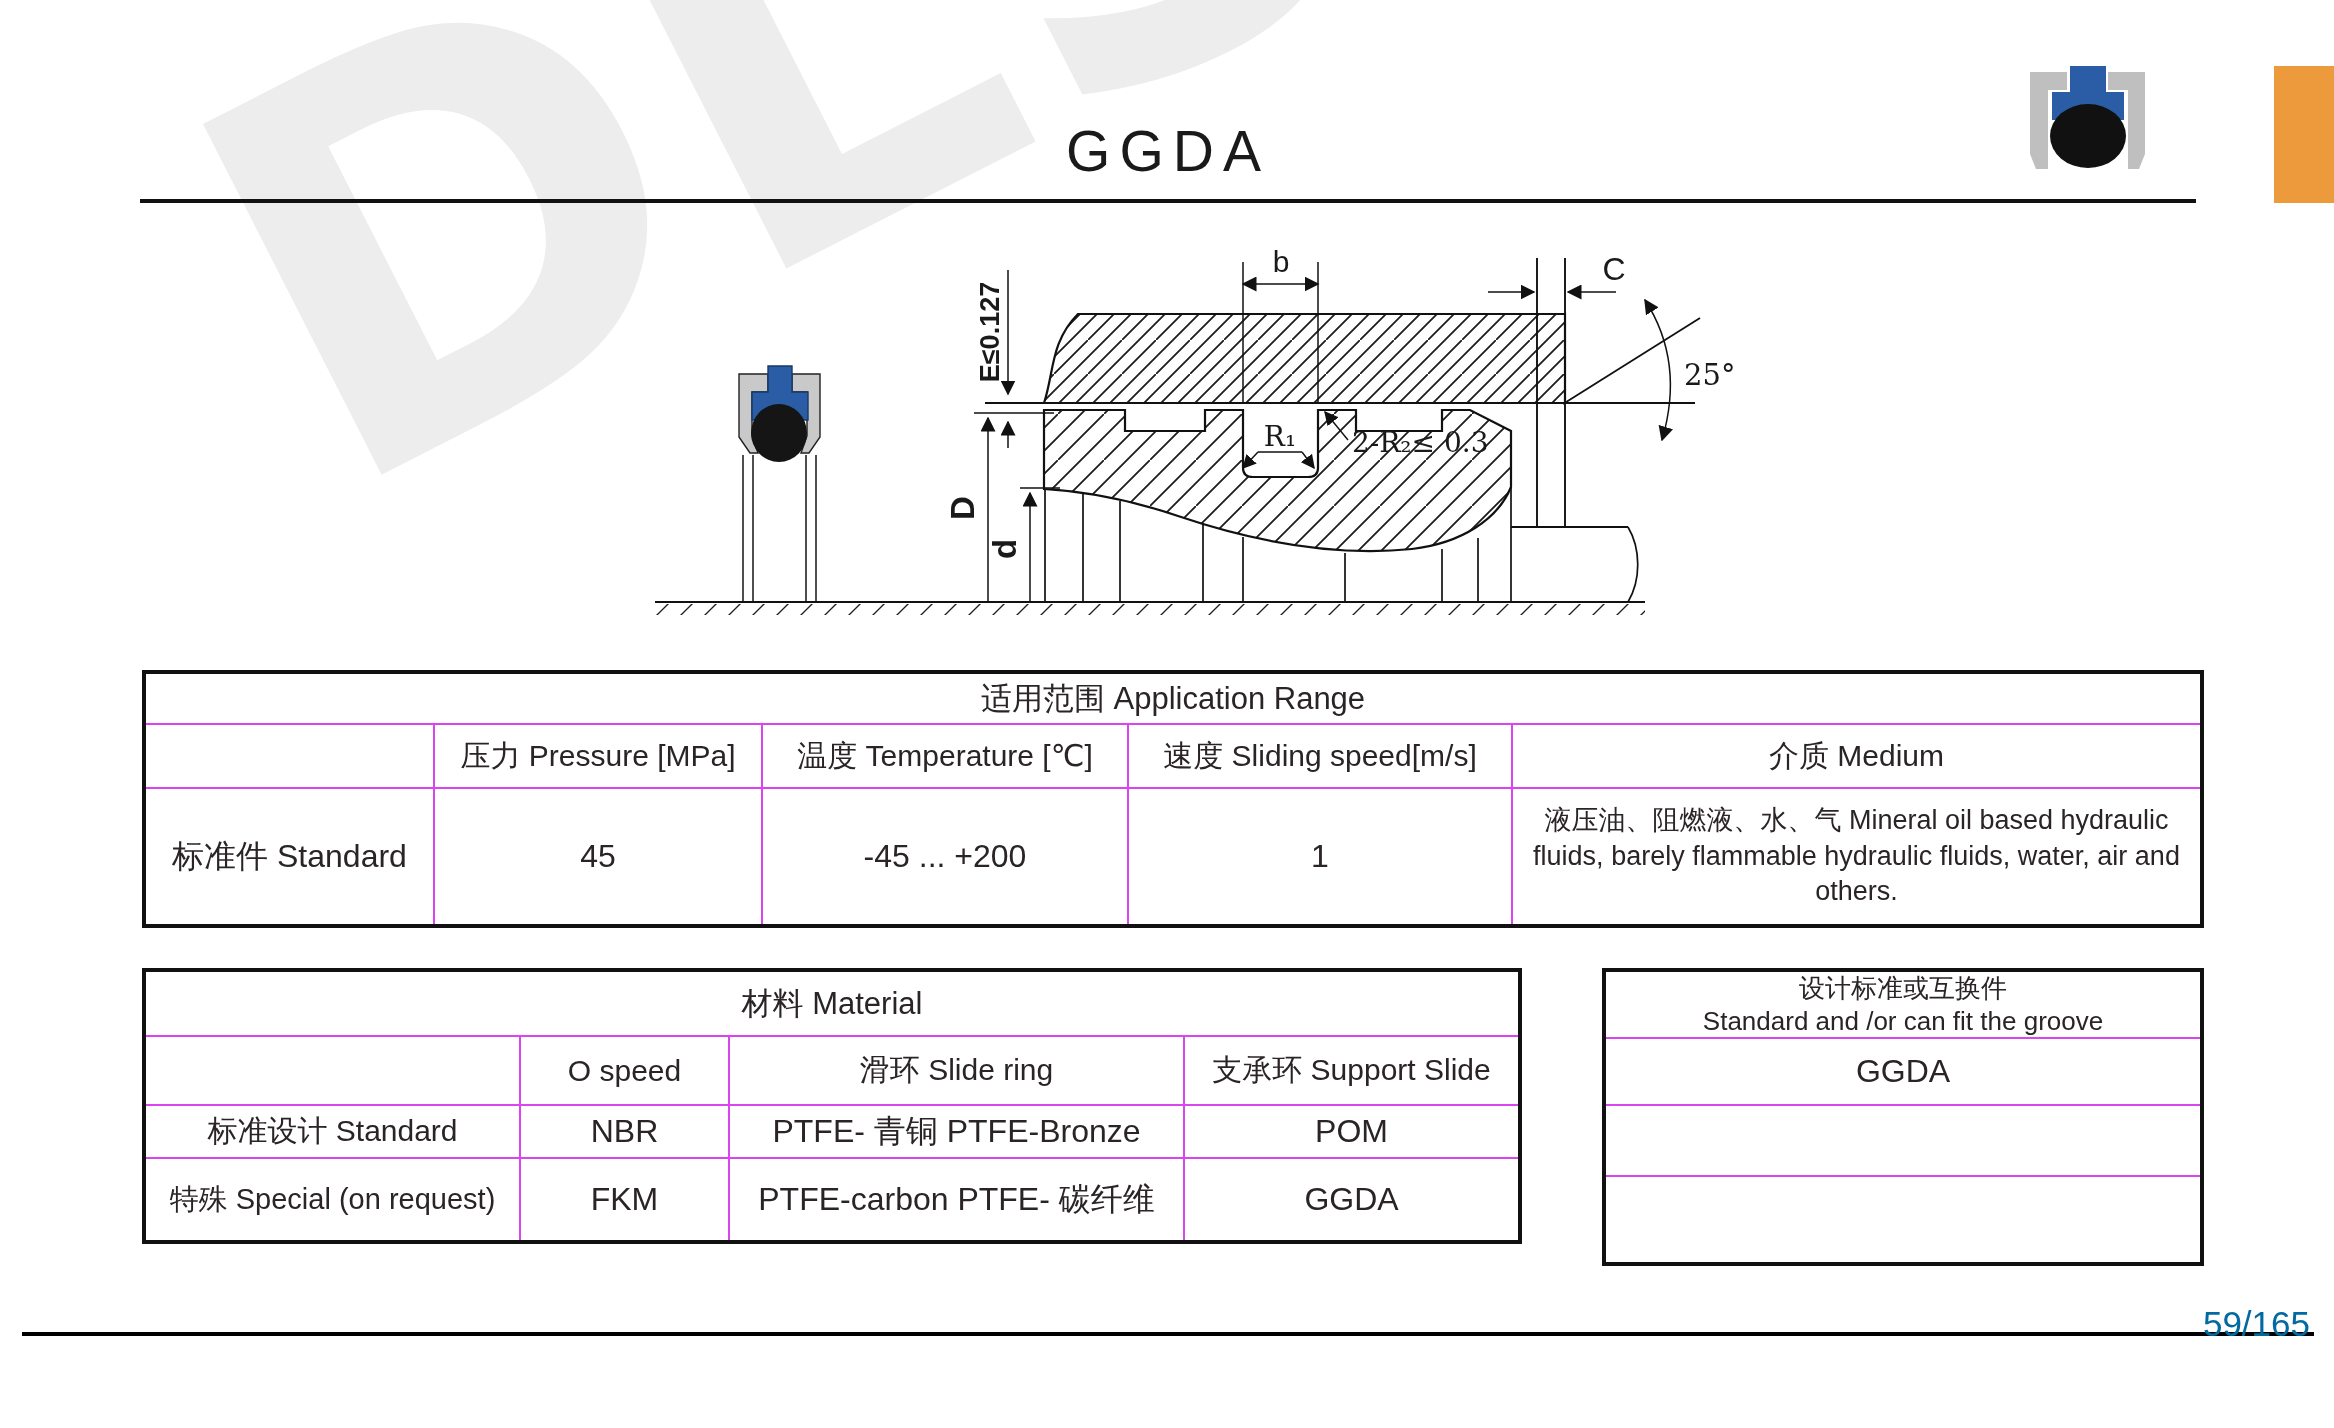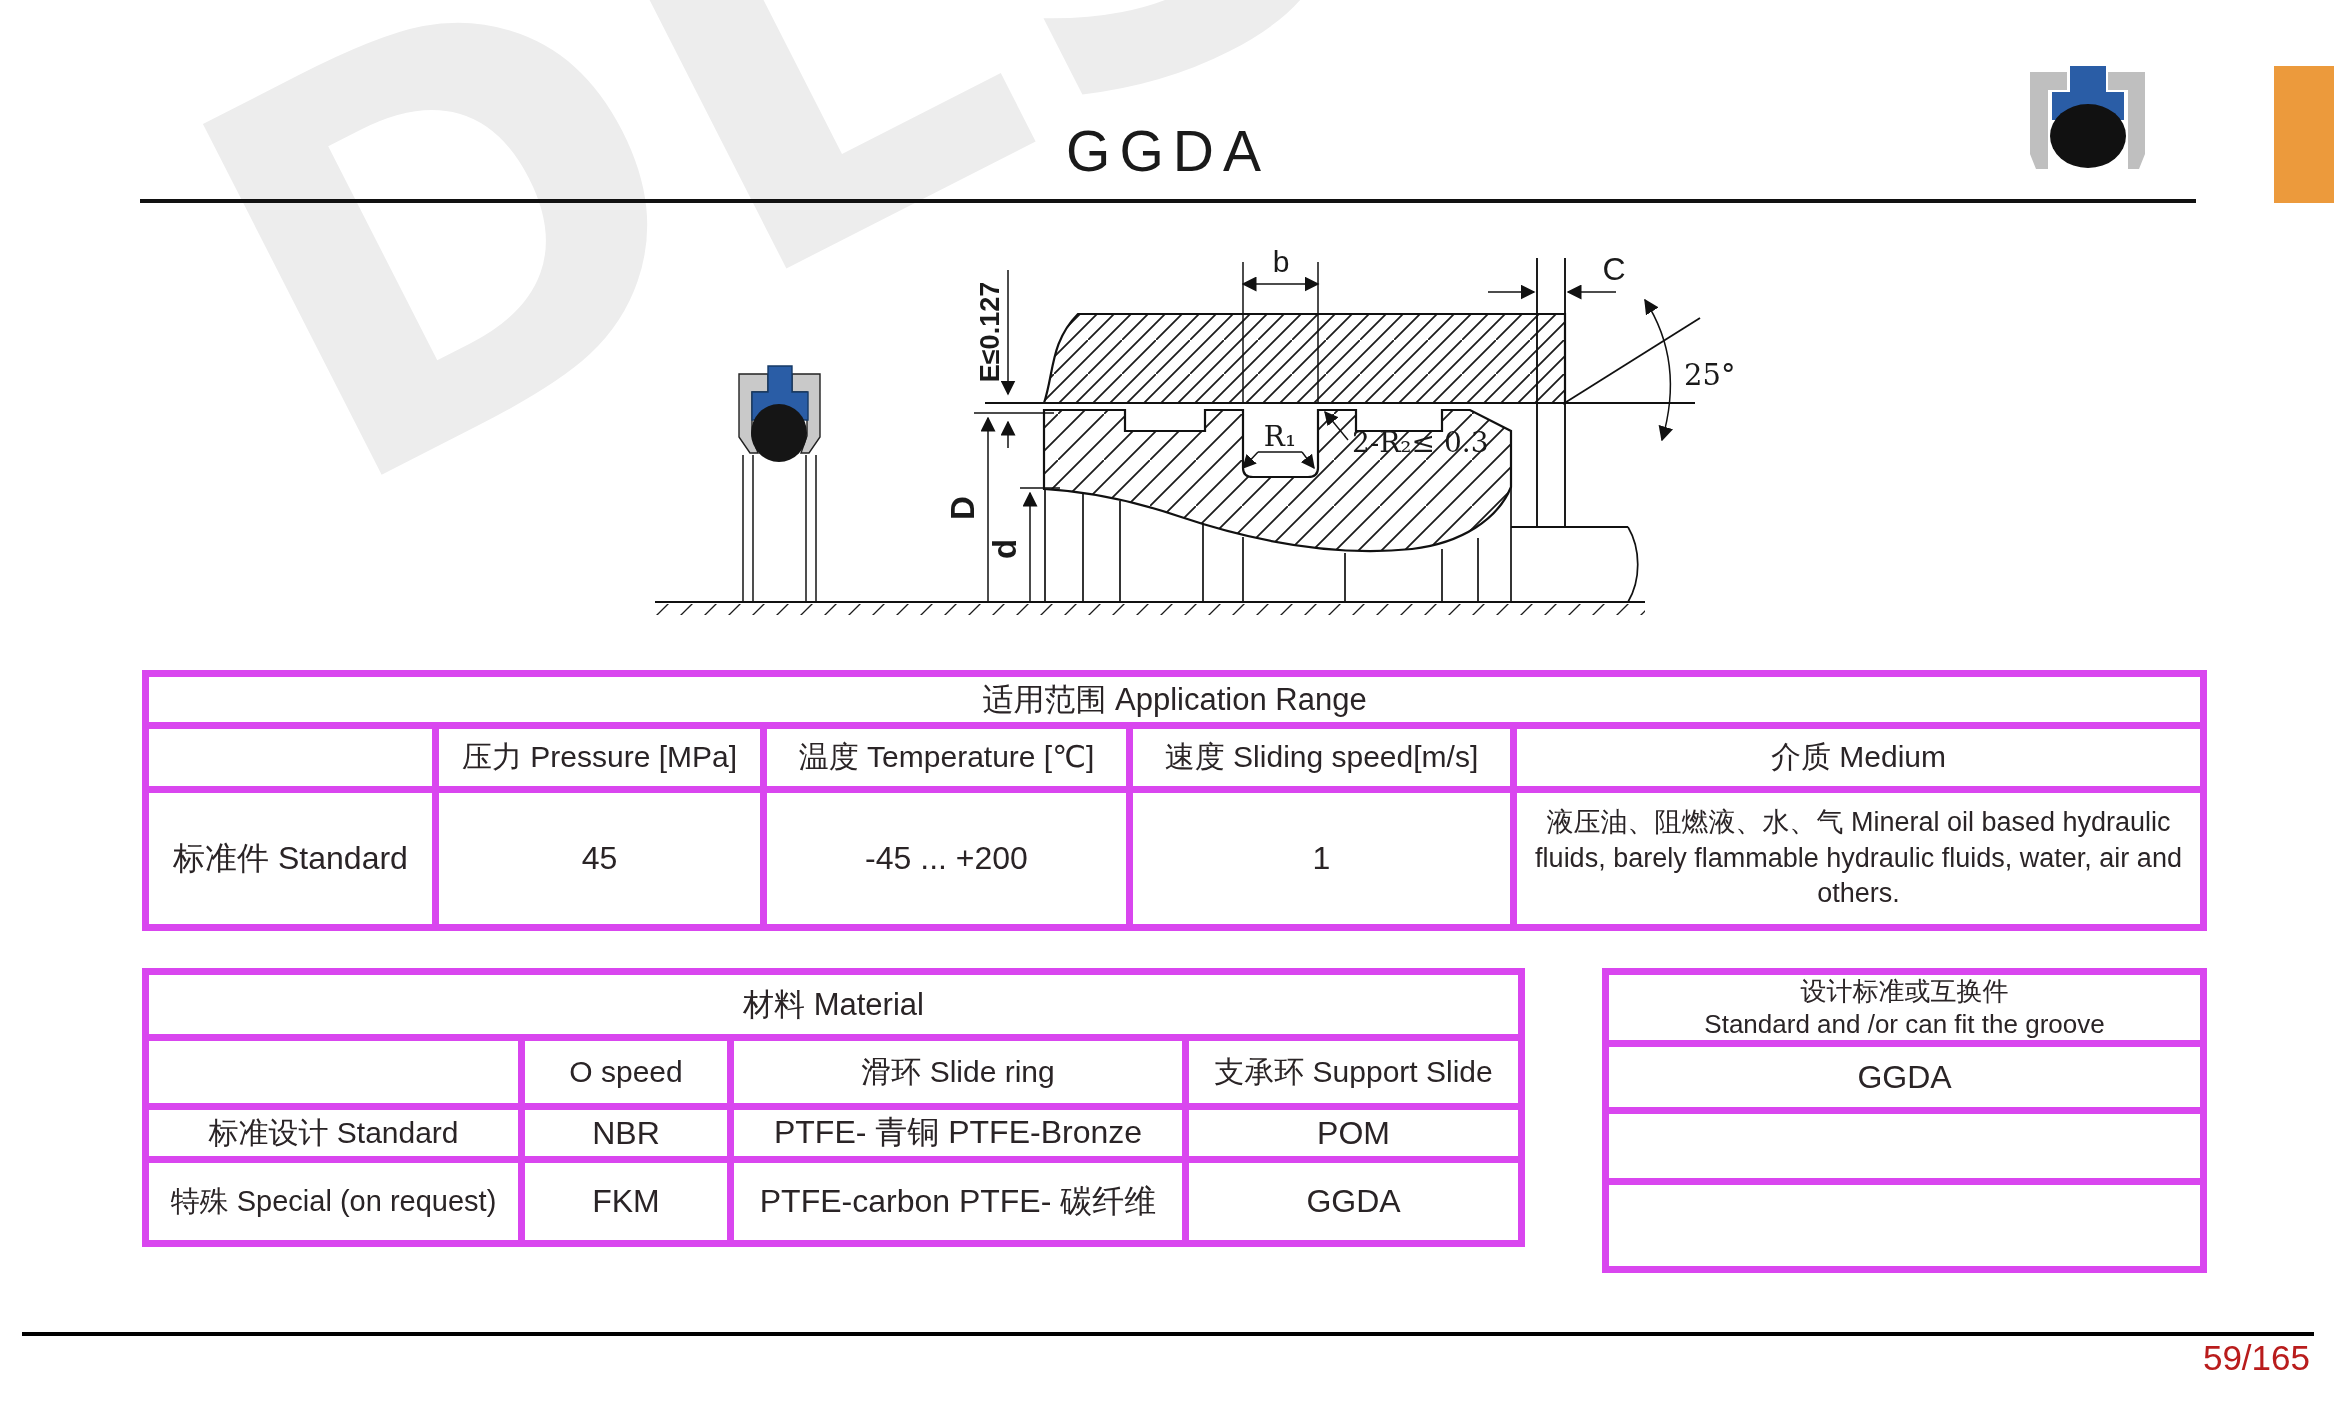--- a/index.html
+++ b/index.html
@@ -16,30 +16,30 @@
   .header-line{position:absolute;left:140px;top:199px;width:2056px;height:4px;background:#111;z-index:2;}
   .orange-bar{position:absolute;left:2274px;top:66px;width:60px;height:137px;z-index:2;}
   .logo-svg{position:absolute;left:2018px;top:56px;z-index:2;}
   
   .drawing-svg{position:absolute;left:600px;top:230px;z-index:1;}
   .dimlabel{font-family:"Liberation Sans","DejaVu Sans",sans-serif;fill:#1a1a1a;}
   .dimserif{font-family:"DejaVu Serif","Liberation Serif",serif;fill:#1a1a1a;}
   
   table.tbl{position:absolute;z-index:2;border-collapse:collapse;table-layout:fixed;background:#fff;
       border:4px solid #111;}
-  table.tbl td{border:7px solid #d946ef;text-align:center;vertical-align:middle;
+  table.tbl td{border:2px solid #d946ef;text-align:center;vertical-align:middle;
       color:#2a2426;padding:0 6px;overflow:hidden;}
   .t-title{font-size:31px;}
   .t-head{font-size:30px;}
   .t-data{font-size:32px;}
   .t-medium{font-size:27px;line-height:1.32;padding:2px 0 !important;}
   .t-small{font-size:26px;line-height:1.25;}
   
   .footer-line{position:absolute;left:22px;top:1332px;width:2292px;height:4px;background:#000;z-index:2;}
-  .page-number{position:absolute;right:24px;top:1338px;font-size:35px;color:#b91c1c;z-index:2;}
+  .page-number{position:absolute;right:24px;top:1304px;font-size:35px;color:#0369a1;z-index:2;}
 </style>
 </head>
 <body>
 
 <div class="page">
 
   <div class="watermark">DLSEAL</div>
 
   <div class="page-title">GGDA</div>
   <div class="header-line"></div>

